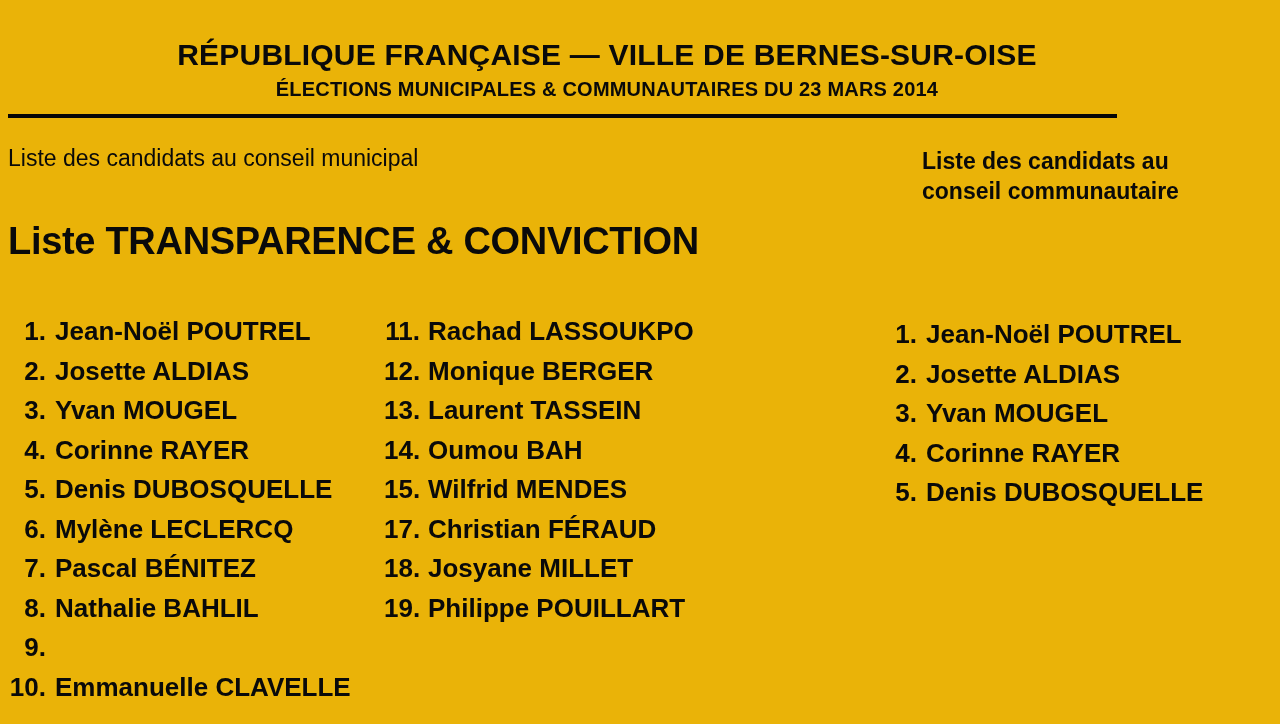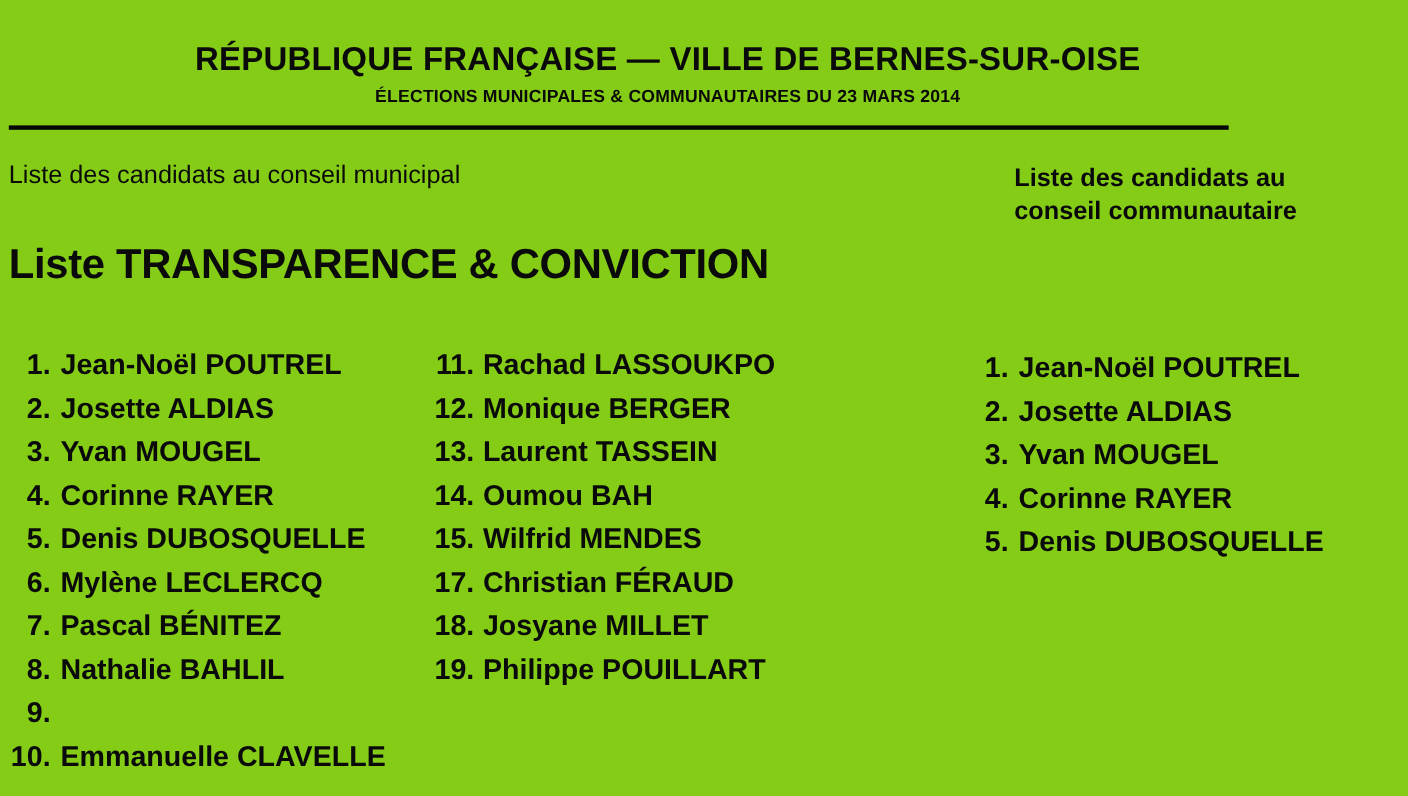--- a/index.html
+++ b/index.html
@@ -6,28 +6,28 @@
   body {
     width: 1280px; height: 724px;
     background: #ffffff;
     font-family: "Liberation Sans", sans-serif;
     color: #0a0a0a;
     overflow: hidden;
   }
   .page {
     position: relative;
     width: 1280px; height: 724px;
-    background: #84cc16;
+    background: #eab308;
   }
   .hdr {
     position: absolute; left: 0; top: 38px; width: 1214px;
     text-align: center; font-weight: bold;
   }
   .hdr .t1 { font-size: 30px; line-height: 34px; letter-spacing: 0.2px; }
-  .hdr .t2 { font-size: 16px; line-height: 24px; margin-top: 5px; letter-spacing: 0.2px; }
+  .hdr .t2 { font-size: 20px; line-height: 24px; margin-top: 5px; letter-spacing: 0.2px; }
   .rule {
     position: absolute; left: 8px; top: 114px;
     width: 1109px; height: 4px; background: #060606;
   }
   .lab-mun {
     position: absolute; left: 8px; top: 145px;
     font-size: 23px; font-weight: normal; white-space: nowrap;
   }
   .lab-com {
     position: absolute; left: 896px; top: 146px; width: 310px;
@@ -35,21 +35,21 @@
   }
   .list-title {
     position: absolute; left: 8px; top: 220px;
     font-size: 38px; font-weight: bold; letter-spacing: -0.3px;
     white-space: nowrap;
   }
   .col { position: absolute; font-weight: bold; font-size: 26px; }
   .row { display: flex; line-height: 39.5px; white-space: nowrap; }
   .num { text-align: right; flex: none; }
   .c1 { left: 8px;   top: 312px; } .c1 .num { width: 38px; margin-right: 9px; }
-  .c2 { left: 395px; top: 312px; } .c2 .num { width: 36px; margin-right: 8px; }
+  .c2 { left: 384px; top: 312px; } .c2 .num { width: 36px; margin-right: 8px; }
   .c3 { left: 893px; top: 315px; } .c3 .num { width: 24px; margin-right: 9px; }
 </style>
 </head>
 <body>
 
 <div class="page">
 
   <div class="hdr">
     <div class="t1">RÉPUBLIQUE FRANÇAISE — VILLE DE BERNES-SUR-OISE</div>
     <div class="t2">ÉLECTIONS MUNICIPALES &amp; COMMUNAUTAIRES DU 23 MARS 2014</div>

